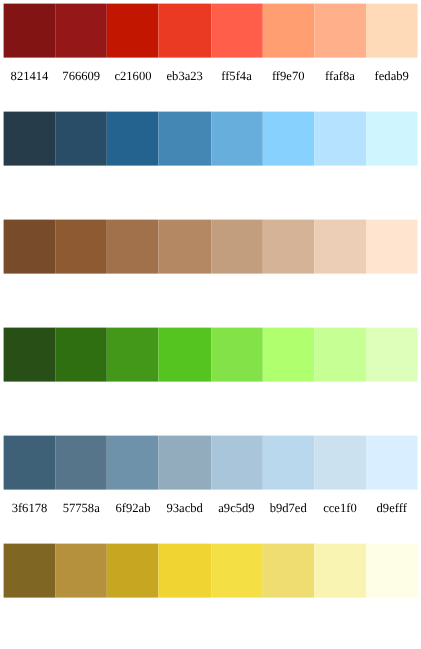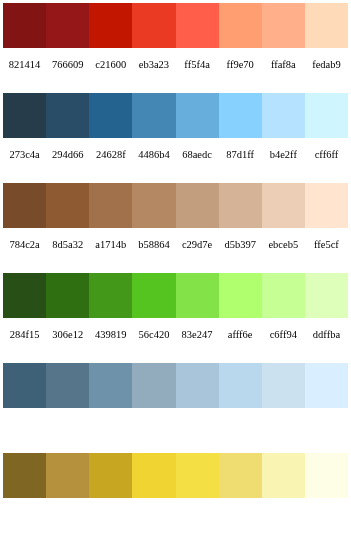--- a/index.html
+++ b/index.html
@@ -89,85 +89,65 @@
       <div class="swatch-strip">
         <div class="swatch" style="background-color: rgb(39, 60, 74);"></div>
         <div class="swatch" style="background-color: rgb(41, 77, 102);"></div>
         <div class="swatch" style="background-color: rgb(36, 98, 143);"></div>
         <div class="swatch" style="background-color: rgb(68, 134, 180);"></div>
         <div class="swatch" style="background-color: rgb(104, 174, 220);"></div>
         <div class="swatch" style="background-color: rgb(135, 209, 255);"></div>
         <div class="swatch" style="background-color: rgb(180, 226, 255);"></div>
         <div class="swatch" style="background-color: rgb(207, 246, 255);"></div>
       </div>
-      <div class="label-strip">
-        <div class="swatch-label">273c4a</div>
-        <div class="swatch-label">294d66</div>
-        <div class="swatch-label">24628f</div>
-        <div class="swatch-label">4486b4</div>
-        <div class="swatch-label">68aedc</div>
-        <div class="swatch-label">87d1ff</div>
-        <div class="swatch-label">b4e2ff</div>
-        <div class="swatch-label">cff6ff</div>
-      </div>
     </div>
     <div class="palette-row">
       <div class="swatch-strip">
         <div class="swatch" style="background-color: rgb(120, 76, 42);"></div>
         <div class="swatch" style="background-color: rgb(141, 90, 50);"></div>
         <div class="swatch" style="background-color: rgb(161, 113, 75);"></div>
         <div class="swatch" style="background-color: rgb(181, 136, 100);"></div>
         <div class="swatch" style="background-color: rgb(194, 157, 126);"></div>
         <div class="swatch" style="background-color: rgb(213, 179, 151);"></div>
         <div class="swatch" style="background-color: rgb(235, 206, 181);"></div>
         <div class="swatch" style="background-color: rgb(255, 229, 207);"></div>
-      </div>
-      <div class="label-strip">
-        <div class="swatch-label">784c2a</div>
-        <div class="swatch-label">8d5a32</div>
-        <div class="swatch-label">a1714b</div>
-        <div class="swatch-label">b58864</div>
-        <div class="swatch-label">c29d7e</div>
-        <div class="swatch-label">d5b397</div>
-        <div class="swatch-label">ebceb5</div>
-        <div class="swatch-label">ffe5cf</div>
       </div>
     </div>
     <div class="palette-row">
       <div class="swatch-strip">
         <div class="swatch" style="background-color: rgb(40, 79, 21);"></div>
         <div class="swatch" style="background-color: rgb(48, 110, 18);"></div>
         <div class="swatch" style="background-color: rgb(67, 152, 25);"></div>
         <div class="swatch" style="background-color: rgb(86, 196, 32);"></div>
         <div class="swatch" style="background-color: rgb(131, 226, 71);"></div>
         <div class="swatch" style="background-color: rgb(175, 255, 110);"></div>
         <div class="swatch" style="background-color: rgb(198, 255, 148);"></div>
         <div class="swatch" style="background-color: rgb(221, 255, 186);"></div>
       </div>
-      <div class="label-strip">
-        <div class="swatch-label">284f15</div>
-        <div class="swatch-label">306e12</div>
-        <div class="swatch-label">439819</div>
-        <div class="swatch-label">56c420</div>
-        <div class="swatch-label">83e247</div>
-        <div class="swatch-label">afff6e</div>
-        <div class="swatch-label">c6ff94</div>
-        <div class="swatch-label">ddffba</div>
-      </div>
     </div>
     <div class="palette-row">
       <div class="swatch-strip">
         <div class="swatch" style="background-color: rgb(63, 97, 120);"></div>
         <div class="swatch" style="background-color: rgb(87, 117, 138);"></div>
         <div class="swatch" style="background-color: rgb(111, 146, 171);"></div>
         <div class="swatch" style="background-color: rgb(147, 172, 189);"></div>
         <div class="swatch" style="background-color: rgb(169, 197, 217);"></div>
         <div class="swatch" style="background-color: rgb(185, 215, 237);"></div>
         <div class="swatch" style="background-color: rgb(204, 225, 240);"></div>
         <div class="swatch" style="background-color: rgb(217, 239, 255);"></div>
+      </div>
+      <div class="label-strip">
+        <div class="swatch-label">3f6178</div>
+        <div class="swatch-label">57758a</div>
+        <div class="swatch-label">6f92ab</div>
+        <div class="swatch-label">93acbd</div>
+        <div class="swatch-label">a9c5d9</div>
+        <div class="swatch-label">b9d7ed</div>
+        <div class="swatch-label">cce1f0</div>
+        <div class="swatch-label">d9efff</div>
       </div>
     </div>
     <div class="palette-row">
       <div class="swatch-strip">
         <div class="swatch" style="background-color: rgb(127, 102, 34);"></div>
         <div class="swatch" style="background-color: rgb(181, 145, 62);"></div>
         <div class="swatch" style="background-color: rgb(199, 166, 34);"></div>
         <div class="swatch" style="background-color: rgb(240, 212, 49);"></div>
         <div class="swatch" style="background-color: rgb(244, 223, 69);"></div>
         <div class="swatch" style="background-color: rgb(240, 221, 114);"></div>

